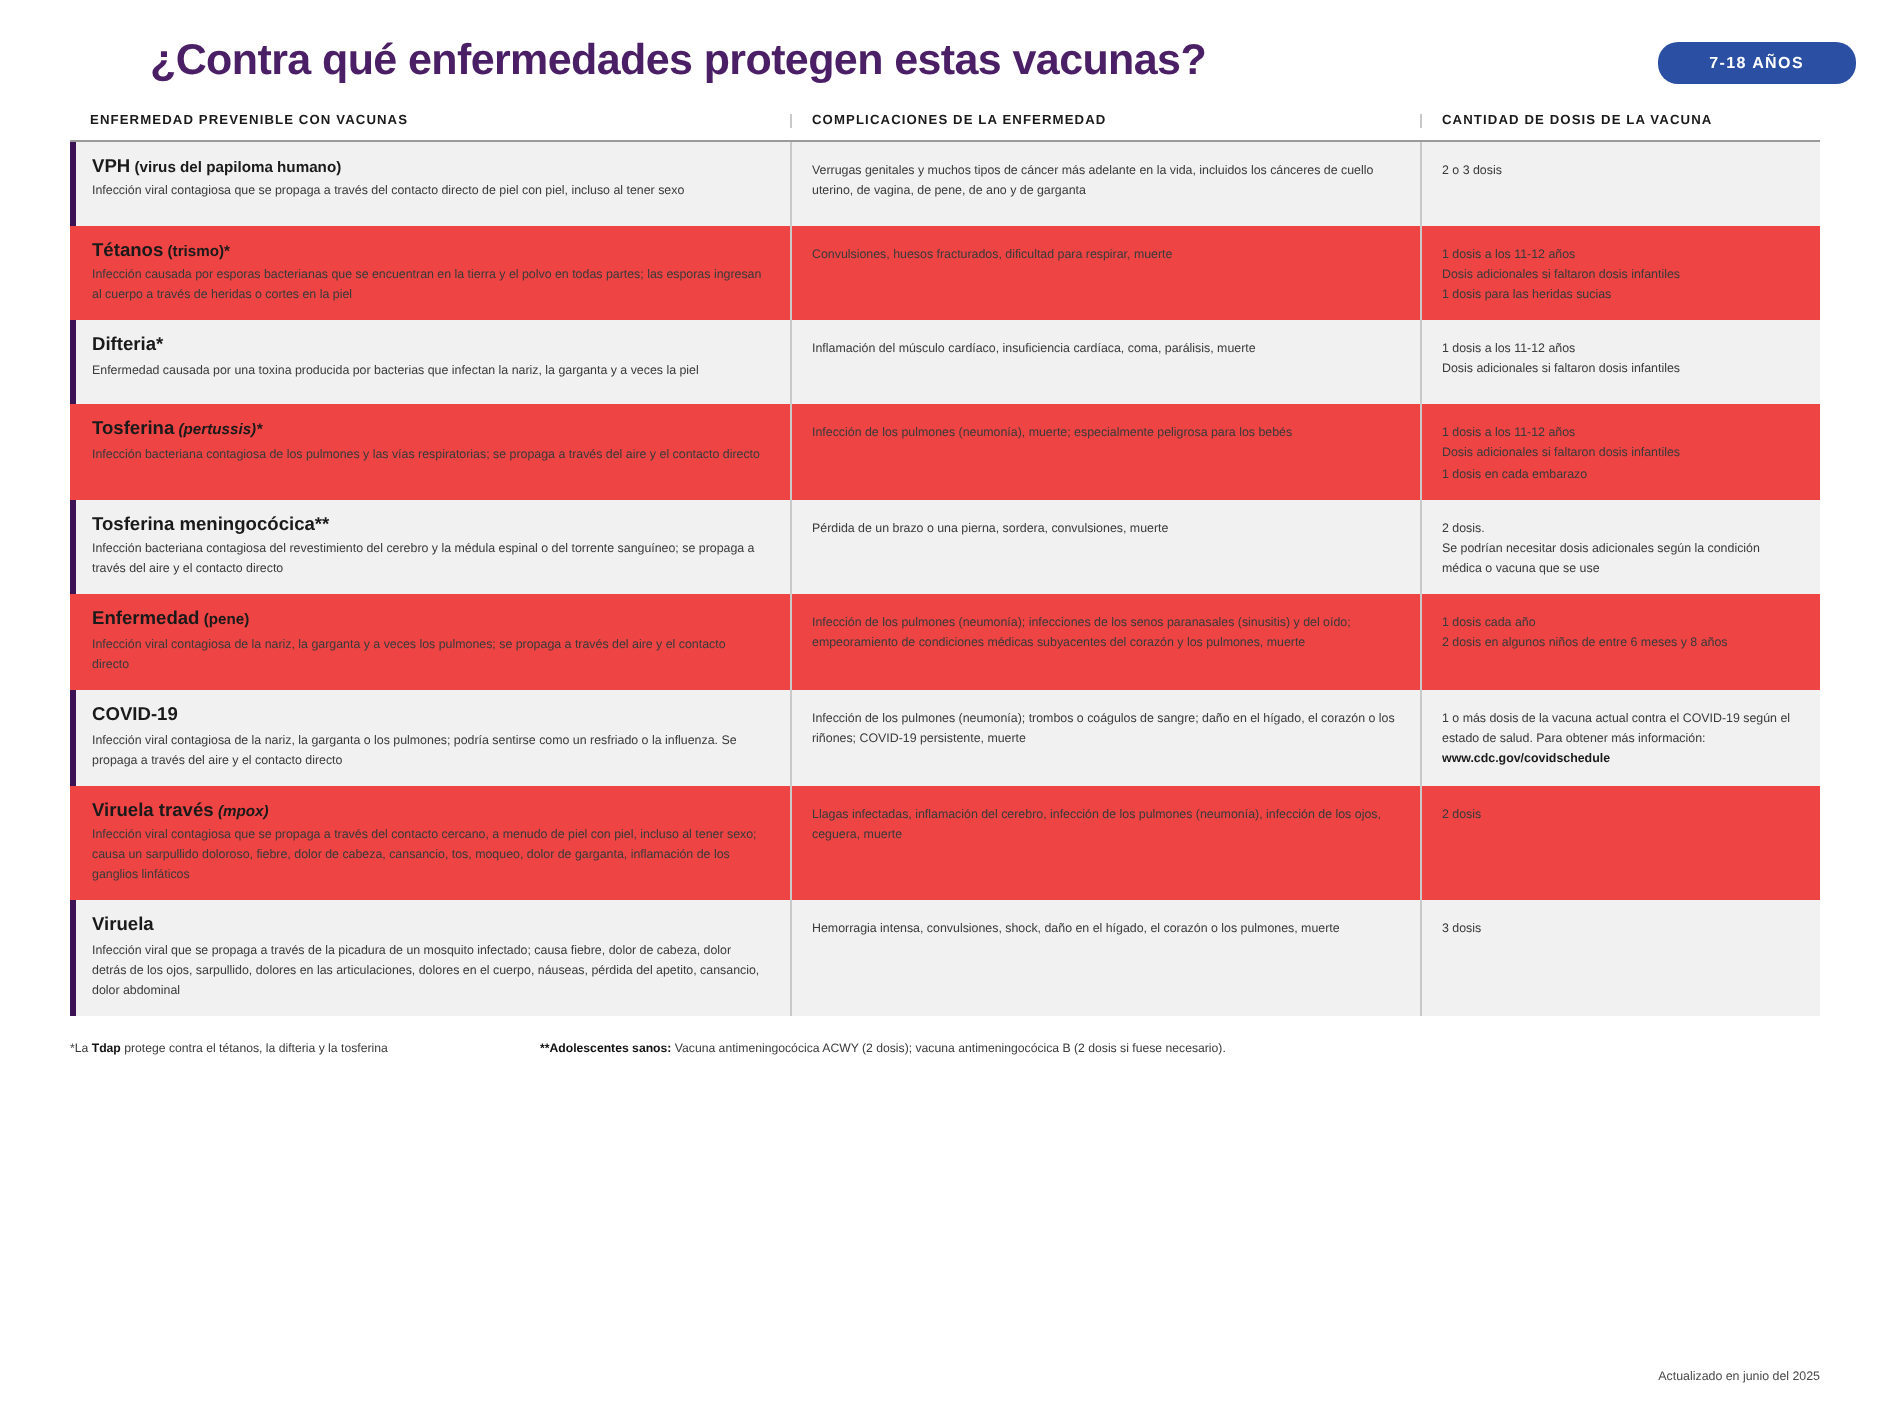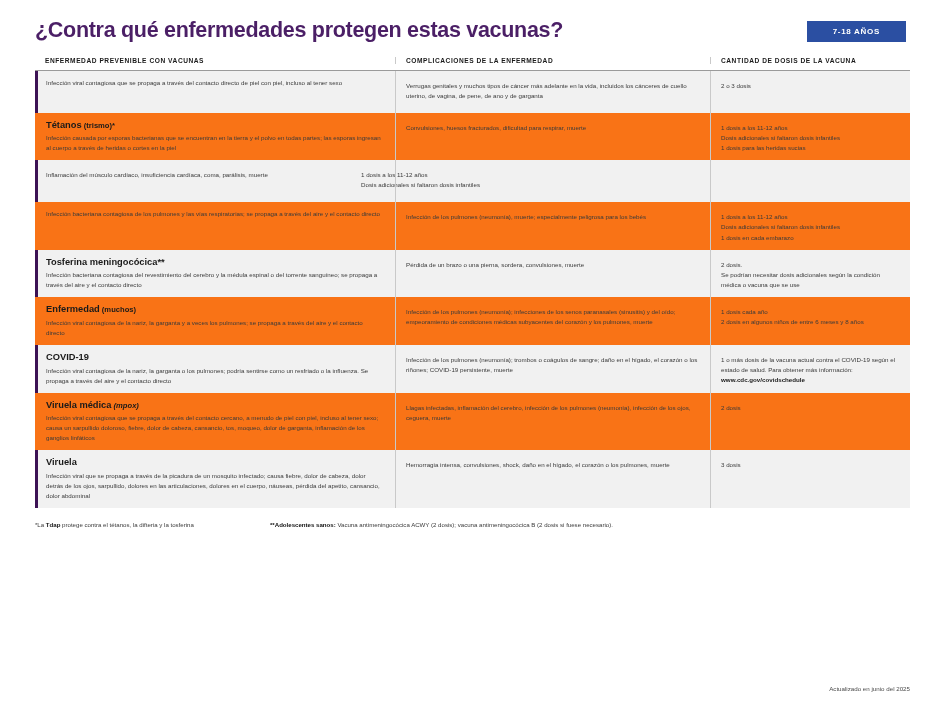--- a/index.html
+++ b/index.html
@@ -9,42 +9,43 @@
     height: 707px;
     background: #ffffff;
     font-family: "Liberation Sans", sans-serif;
     overflow: hidden;
     position: relative;
   }
 
   
   .page-header {
     position: relative;
-    padding: 18px 39px 0 35px;
+    padding: 18px 17px 0 35px;
     display: flex;
     align-items: center;
     justify-content: space-between;
+    margin-left: 40px;
   }
 
   .page-title {
     font-size: 21.5px;
     font-weight: bold;
     color: #4b1f66;
     letter-spacing: -0.3px;
     line-height: 1.15;
   }
 
   .age-badge {
     background: #2b4fa2;
     color: #ffffff;
     font-size: 8px;
     font-weight: bold;
     letter-spacing: 0.7px;
     padding: 6px 26px;
-    border-radius: 0;
+    border-radius: 10px;
     white-space: nowrap;
     margin-top: 2px;
   }
 
   
   .vaccine-table {
     margin: 14px 35px 0 35px;
     width: 875px;
   }
 
@@ -64,21 +65,21 @@
   }
   .th.col-disease { width: 360px; }
   .th.col-compl   { width: 315px; border-left: 1px solid #c9c9c9; }
   .th.col-doses   { width: 200px; border-left: 1px solid #c9c9c9; }
 
   .table-body { position: relative; }
 
   .trow {
     display: flex;
     position: relative;
-    background: #f97316;
+    background: #ef4444;
     min-height: 42px;
   }
   .trow.shaded { background: #f1f1f1; }
 
   .trow.shaded::before {
     content: "";
     position: absolute;
     left: 0; top: 0; bottom: 0;
     width: 3px;
     background: #3c1254;
@@ -167,20 +168,21 @@
     <div class="th col-disease">ENFERMEDAD PREVENIBLE CON VACUNAS</div>
     <div class="th col-compl">COMPLICACIONES DE LA ENFERMEDAD</div>
     <div class="th col-doses">CANTIDAD DE DOSIS DE LA VACUNA</div>
   </div>
 
   <div class="table-body" id="table-body">
     <div class="vline v1"></div>
     <div class="vline v2"></div>
   <div class="trow shaded">
         <div class="td col-disease">
+          <div class="disease-name"><span>VPH</span><span class="alt"> (virus del papiloma humano)</span></div>
           <div class="disease-desc">Infección viral contagiosa que se propaga a través del contacto directo de piel con piel, incluso al tener sexo</div>
         </div>
         <div class="td col-compl">
           <div class="cell-text">
             <span class="line">Verrugas genitales y muchos tipos de cáncer más adelante en la vida, incluidos los cánceres de cuello uterino, de vagina, de pene, de ano y de garganta</span>
           </div>
         </div>
         <div class="td col-doses">
           <div class="cell-text">
             <span class="line">2 o 3 dosis</span>
@@ -199,34 +201,39 @@
         </div>
         <div class="td col-doses">
           <div class="cell-text">
             <span class="line">1 dosis a los 11-12 años</span>
             <span class="line">Dosis adicionales si faltaron dosis infantiles</span>
             <span class="line">1 dosis para las heridas sucias</span>
           </div>
         </div>
       </div>
       <div class="trow shaded">
+        <div class="td col-disease">
+          <div class="disease-name"><span>Difteria*</span></div>
+          <div class="disease-desc">Enfermedad causada por una toxina producida por bacterias que infectan la nariz, la garganta y a veces la piel</div>
+        </div>
         <div class="td col-compl">
           <div class="cell-text">
             <span class="line">Inflamación del músculo cardíaco, insuficiencia cardíaca, coma, parálisis, muerte</span>
           </div>
         </div>
         <div class="td col-doses">
           <div class="cell-text">
             <span class="line">1 dosis a los 11-12 años</span>
             <span class="line">Dosis adicionales si faltaron dosis infantiles</span>
           </div>
         </div>
       </div>
       <div class="trow">
         <div class="td col-disease">
+          <div class="disease-name"><span>Tosferina</span><span class="alt-italic"> (pertussis)*</span></div>
           <div class="disease-desc">Infección bacteriana contagiosa de los pulmones y las vías respiratorias; se propaga a través del aire y el contacto directo</div>
         </div>
         <div class="td col-compl">
           <div class="cell-text">
             <span class="line">Infección de los pulmones (neumonía), muerte; especialmente peligrosa para los bebés</span>
           </div>
         </div>
         <div class="td col-doses">
           <div class="cell-text">
             <span class="line">1 dosis a los 11-12 años</span>
@@ -247,21 +254,21 @@
         </div>
         <div class="td col-doses">
           <div class="cell-text">
             <span class="line">2 dosis.</span>
             <span class="line">Se podrían necesitar dosis adicionales según la condición médica o vacuna que se use</span>
           </div>
         </div>
       </div>
       <div class="trow">
         <div class="td col-disease">
-          <div class="disease-name"><span>Enfermedad</span><span class="alt"> (muchos)</span></div>
+          <div class="disease-name"><span>Enfermedad</span><span class="alt"> (pene)</span></div>
           <div class="disease-desc">Infección viral contagiosa de la nariz, la garganta y a veces los pulmones; se propaga a través del aire y el contacto directo</div>
         </div>
         <div class="td col-compl">
           <div class="cell-text">
             <span class="line">Infección de los pulmones (neumonía); infecciones de los senos paranasales (sinusitis) y del oído; empeoramiento de condiciones médicas subyacentes del corazón y los pulmones, muerte</span>
           </div>
         </div>
         <div class="td col-doses">
           <div class="cell-text">
             <span class="line">1 dosis cada año</span>
@@ -278,21 +285,21 @@
           <div class="cell-text">
             <span class="line">Infección de los pulmones (neumonía); trombos o coágulos de sangre; daño en el hígado, el corazón o los riñones; COVID-19 persistente, muerte</span>
           </div>
         </div>
         <div class="td col-doses">
           <div class="cell-text"><span class="line">1 o más dosis de la vacuna actual contra el COVID-19 según el estado de salud. Para obtener más información: </span><span class="bold">www.cdc.gov/covidschedule</span></div>
         </div>
       </div>
       <div class="trow">
         <div class="td col-disease">
-          <div class="disease-name"><span>Viruela médica</span><span class="alt-italic"> (mpox)</span></div>
+          <div class="disease-name"><span>Viruela través</span><span class="alt-italic"> (mpox)</span></div>
           <div class="disease-desc">Infección viral contagiosa que se propaga a través del contacto cercano, a menudo de piel con piel, incluso al tener sexo; causa un sarpullido doloroso, fiebre, dolor de cabeza, cansancio, tos, moqueo, dolor de garganta, inflamación de los ganglios linfáticos</div>
         </div>
         <div class="td col-compl">
           <div class="cell-text">
             <span class="line">Llagas infectadas, inflamación del cerebro, infección de los pulmones (neumonía), infección de los ojos, ceguera, muerte</span>
           </div>
         </div>
         <div class="td col-doses">
           <div class="cell-text">
             <span class="line">2 dosis</span>

